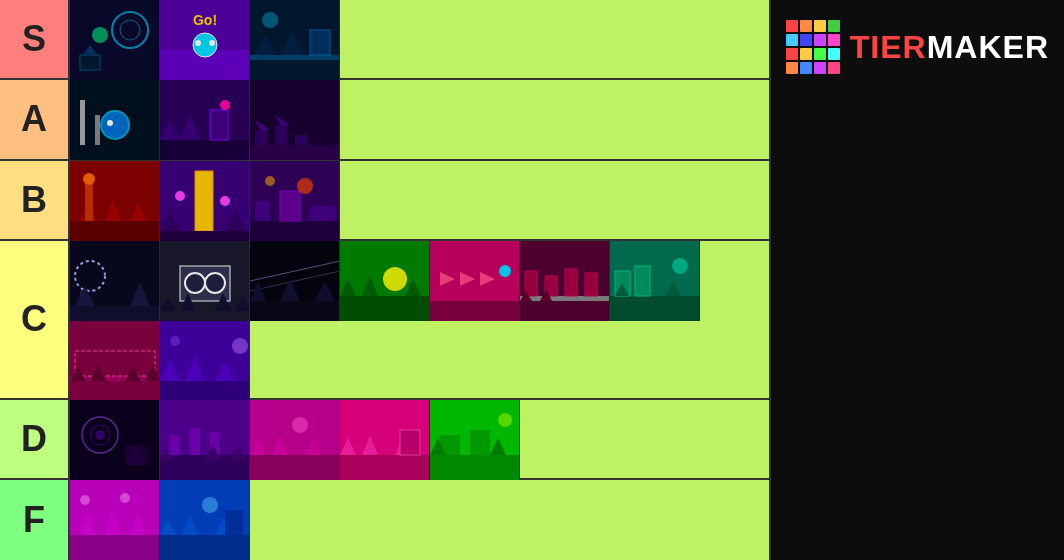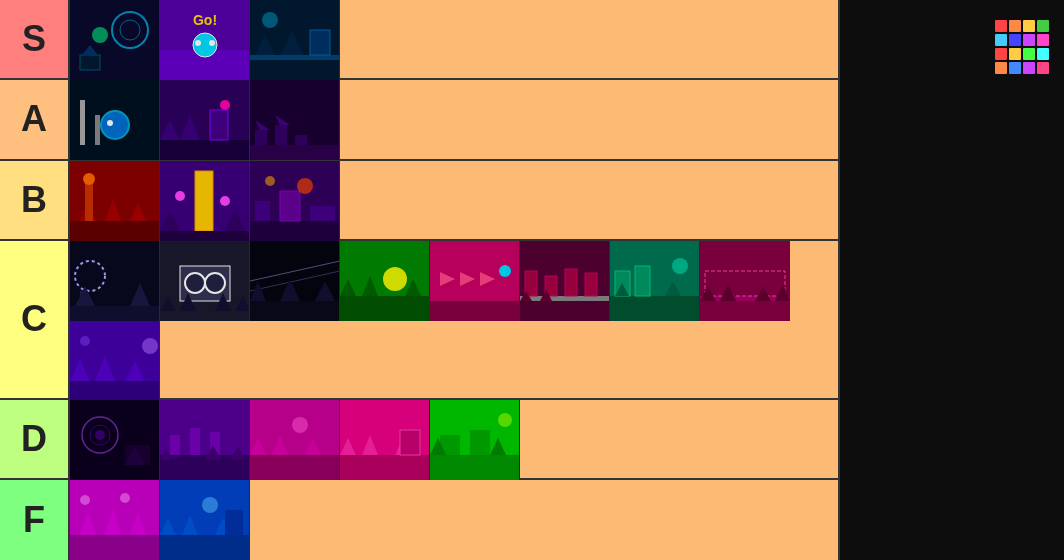--- a/index.html
+++ b/index.html
@@ -40,21 +40,21 @@
       border-right: 2px solid #333;
       flex-shrink: 0;
     }
     .tier-items {
       display: flex;
       flex-direction: row;
       flex-wrap: wrap;
       align-items: flex-start;
       padding: 0;
       flex: 1;
-      background: #fdba74;
+      background: #bef264;
     }
     .tier-item {
       width: 90px;
       height: 80px;
       overflow: hidden;
       border-right: 1px solid #2a2a2a;
       flex-shrink: 0;
     }
     
     .tier-s .tier-label { background: #ff7f7f; }
@@ -513,15 +513,18 @@
           <div class="logo-cell" style="background: rgb(255, 68, 204);"></div>
           <div class="logo-cell" style="background: rgb(255, 68, 68);"></div>
           <div class="logo-cell" style="background: rgb(255, 204, 68);"></div>
           <div class="logo-cell" style="background: rgb(68, 255, 68);"></div>
           <div class="logo-cell" style="background: rgb(68, 255, 255);"></div>
           <div class="logo-cell" style="background: rgb(255, 136, 68);"></div>
           <div class="logo-cell" style="background: rgb(68, 136, 255);"></div>
           <div class="logo-cell" style="background: rgb(204, 68, 255);"></div>
           <div class="logo-cell" style="background: rgb(255, 68, 136);"></div>
         </div>
+      <div class="logo-text">
+        <span style="color:#ff4444">TiER</span><span>MAKER</span>
+      </div>
     </div>
   </div>
 </div>
 
 </body></html>

